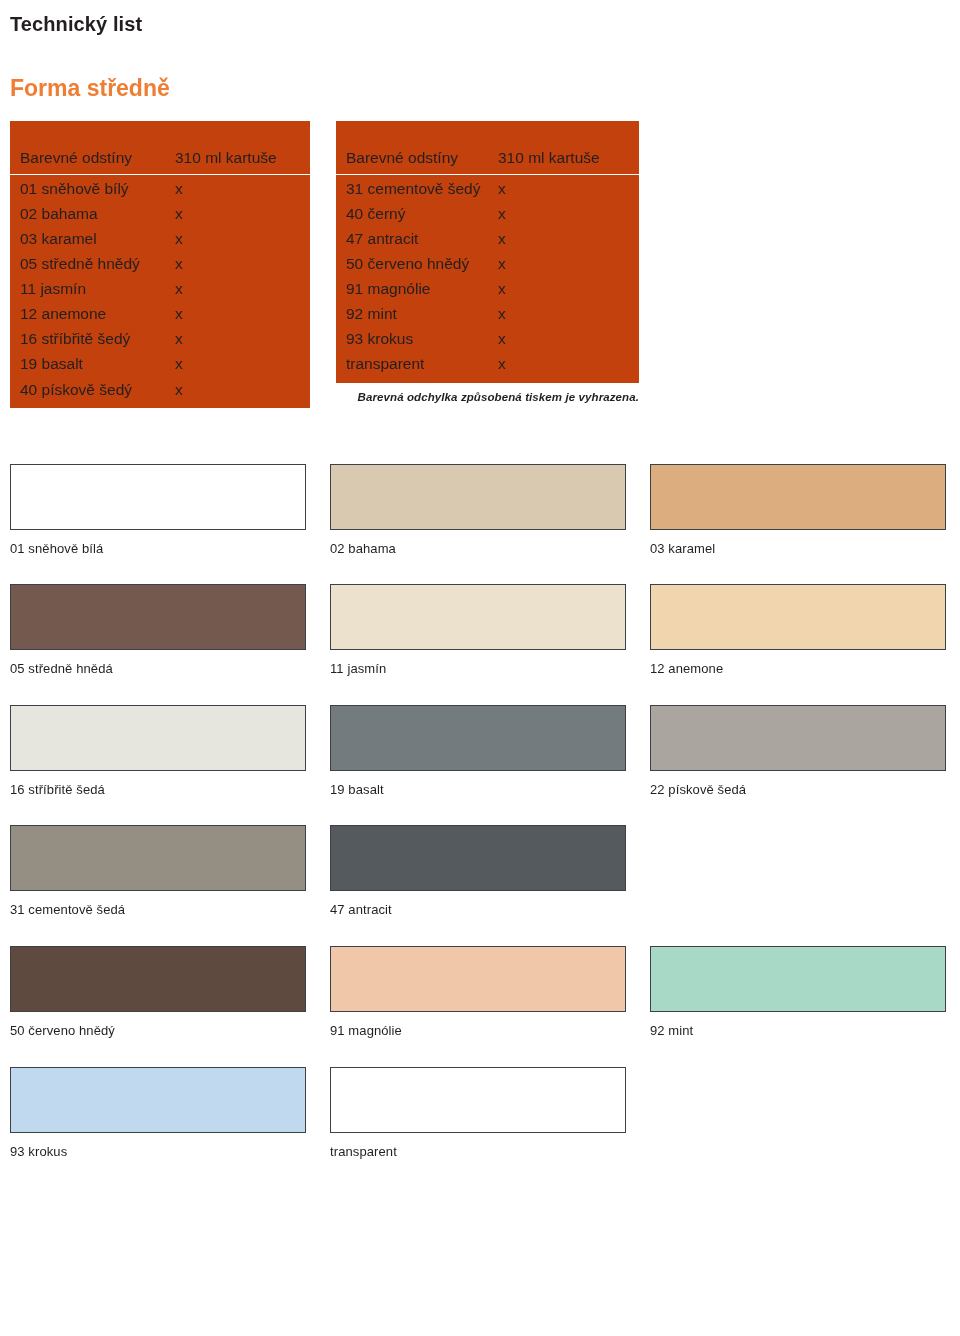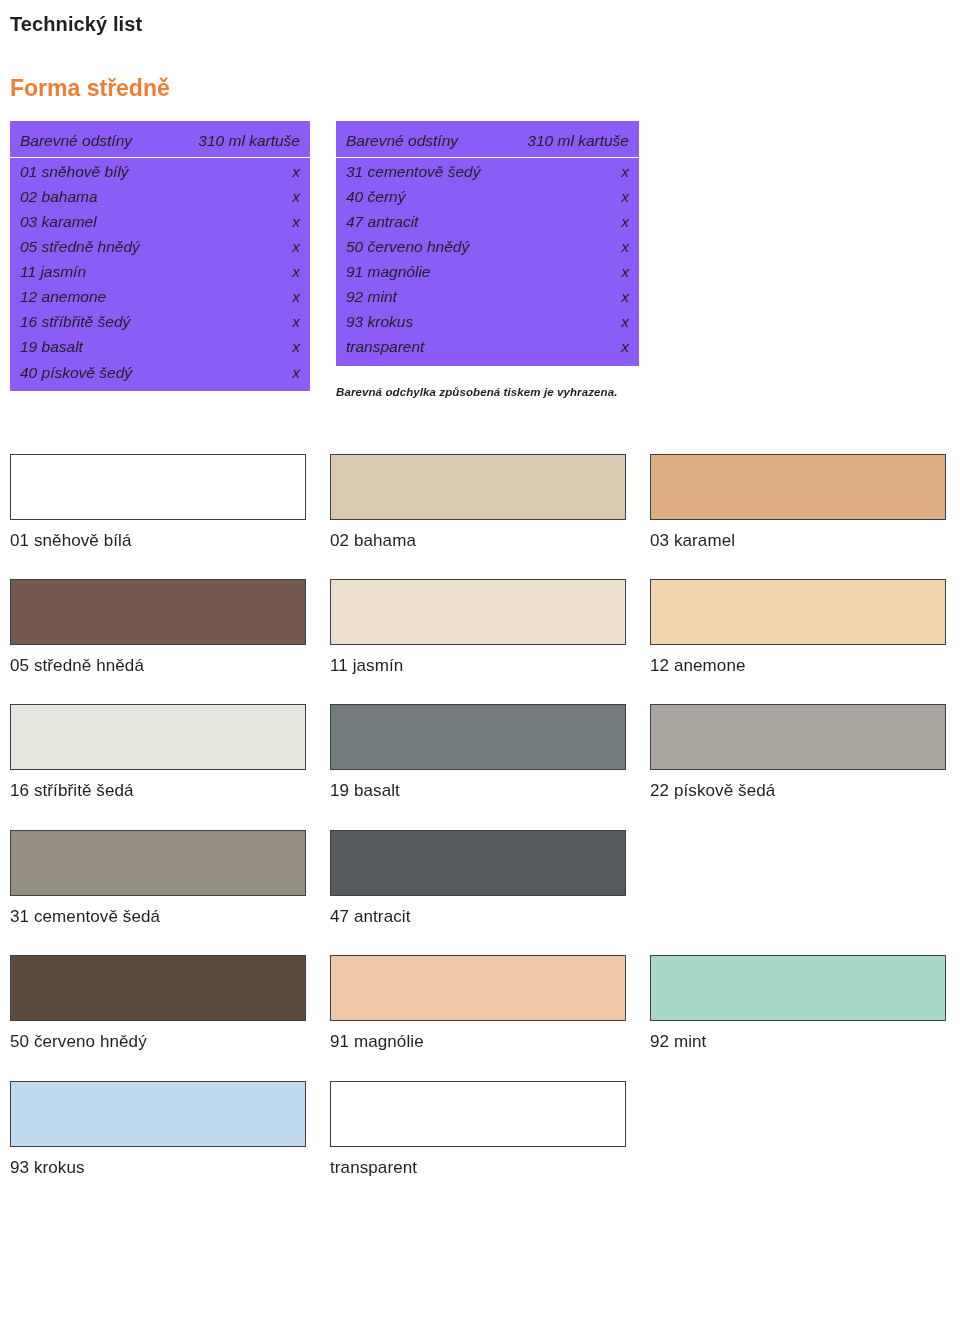--- a/index.html
+++ b/index.html
@@ -57,26 +57,25 @@
   }
 
   
   .tables-row {
     display: flex;
     gap: 26px;
     margin-top: 18px;
     align-items: flex-start;
   }
   .shade-table {
-    background: #8b5cf6;
+    background: #c2410c;
     width: 300px;
     box-sizing: border-box;
-    padding: 7px 0 6px 0;
+    padding: 24px 0 6px 0;
     flex: none;
-    font-style: italic;
   }
   .shade-table.right {
     width: 303px;
   }
   .shade-table .t-head,
   .shade-table .t-row {
     display: flex;
     font-size: 15.5px;
     line-height: 1.62;
     color: #231f20;
@@ -89,34 +88,34 @@
   .shade-table .t-row .c1 {
     width: 155px;
     flex: none;
   }
   .shade-table.right .t-head .c1,
   .shade-table.right .t-row .c1 {
     width: 152px;
   }
   .shade-table .c2 {
     flex: 1;
-    text-align: right;
   }
   .head-sep {
     height: 1px;
     background: #ffffff;
     margin: 2px 0 1px 0;
   }
   .table-note {
     font-size: 11.5px;
     font-style: italic;
     font-weight: bold;
     color: #231f20;
-    margin-top: 20px;
+    margin-top: 8px;
     letter-spacing: 0.1px;
+    text-align: right;
   }
 
   
   .swatch-grid {
     margin-top: 56px;
   }
   .swatch-row {
     display: flex;
     margin-bottom: 28px;
   }
@@ -124,21 +123,21 @@
     width: 320px;
     flex: none;
   }
   .swatch-box {
     width: 296px;
     height: 66px;
     border: 1px solid #3d4044;
     box-sizing: border-box;
   }
   .swatch-label {
-    font-size: 17px;
+    font-size: 13px;
     color: #231f20;
     margin-top: 11px;
     line-height: 1.2;
     letter-spacing: 0.1px;
   }
 </style>
 </head>
 <body>
 
 <div class="page">

